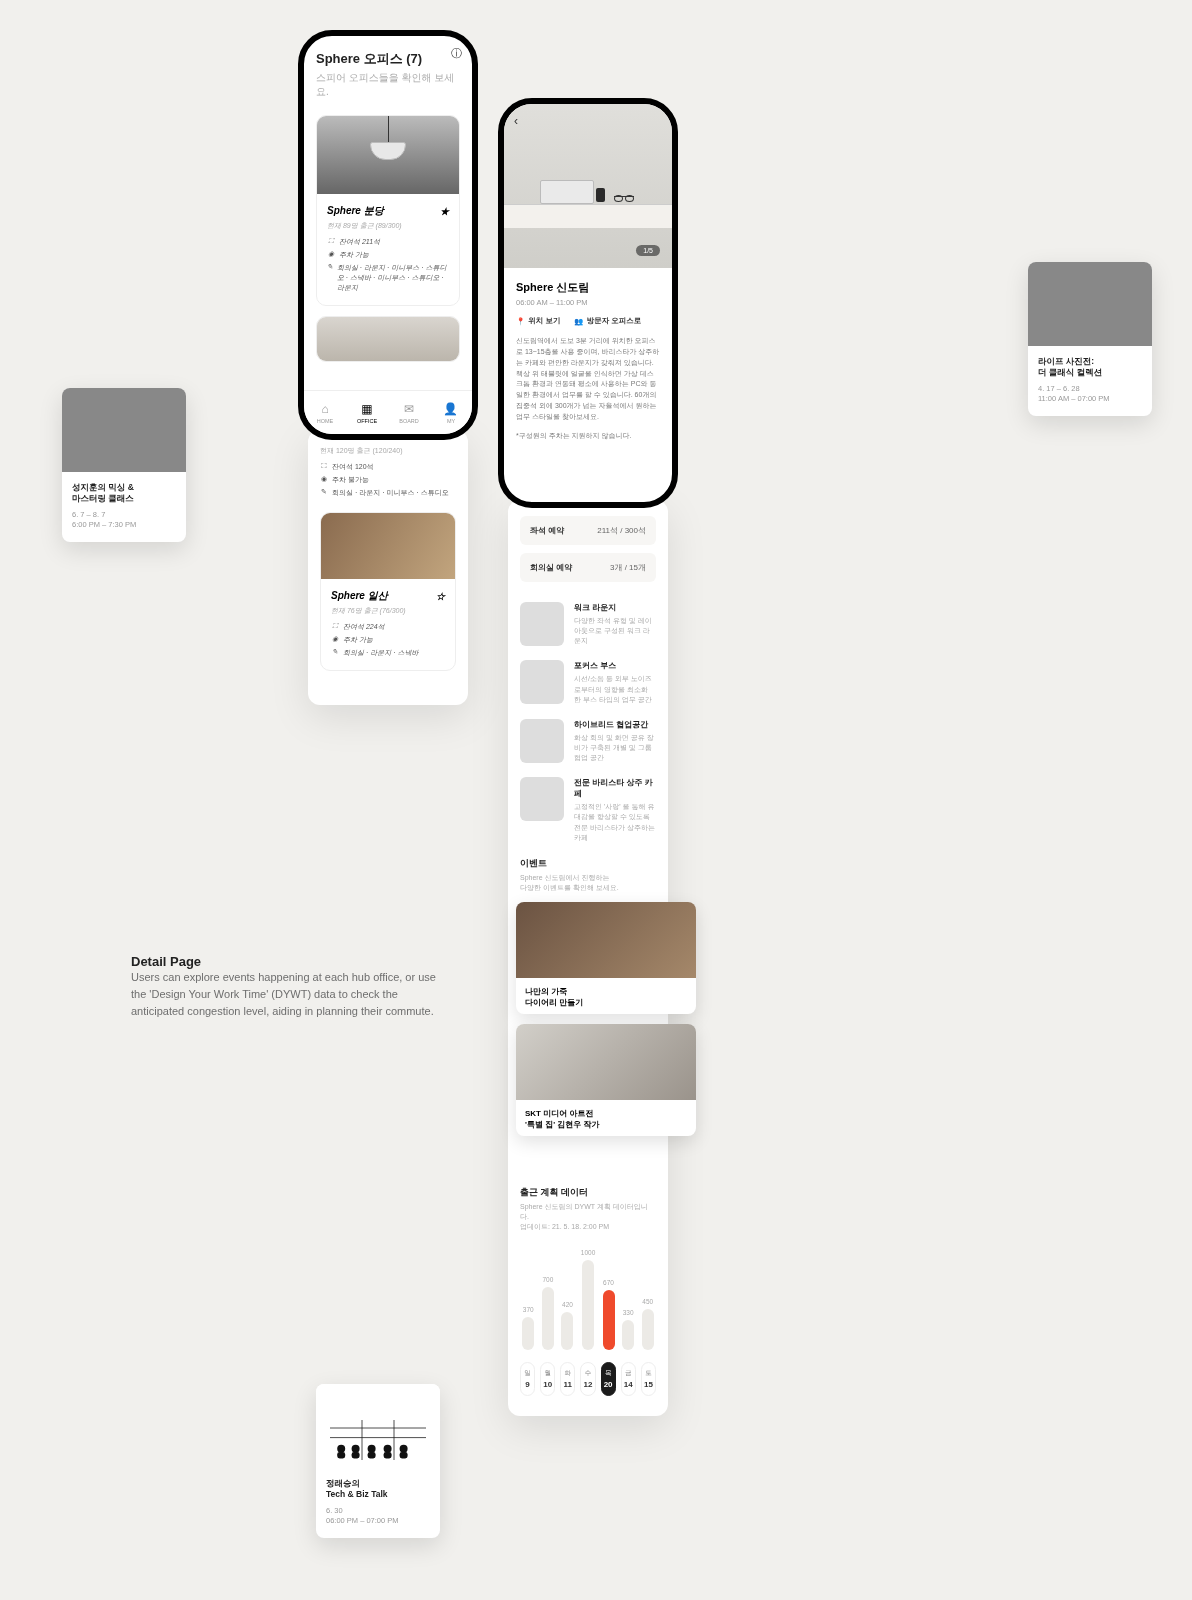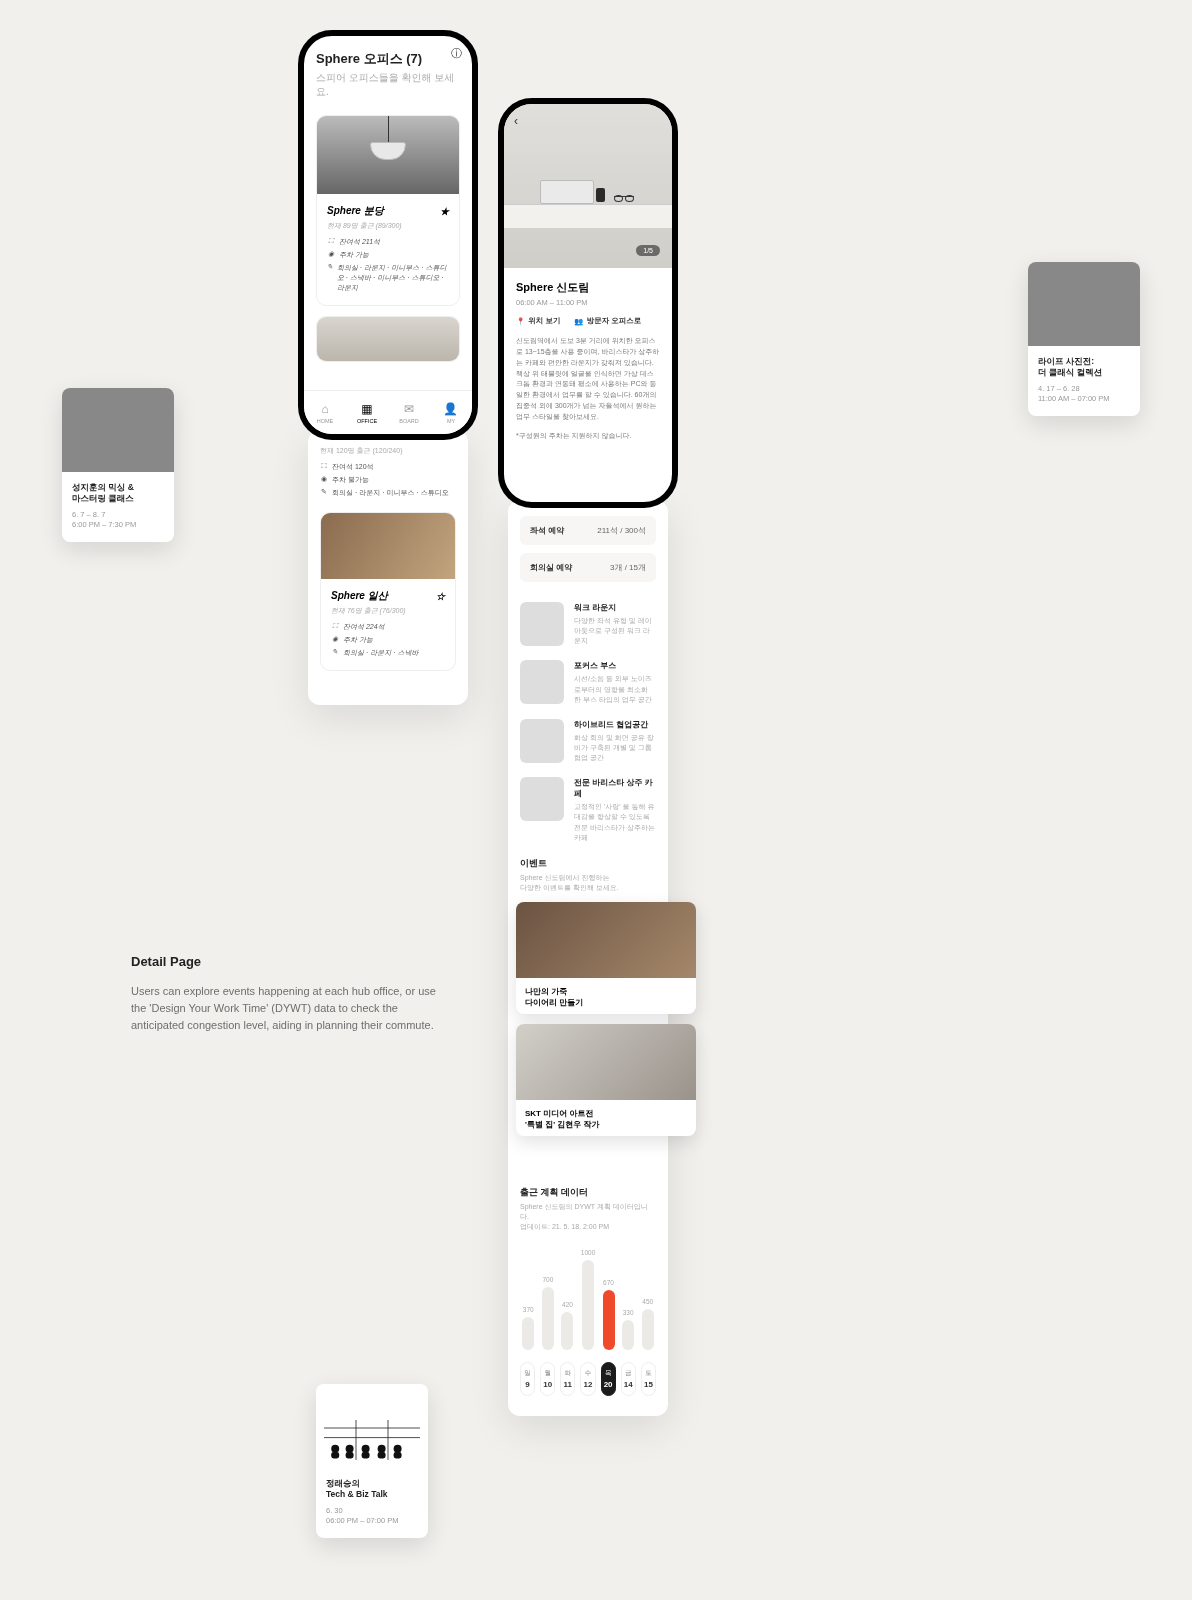--- a/index.html
+++ b/index.html
@@ -1,20 +1,20 @@
 <!DOCTYPE html>
 <html><head>
 <meta charset="utf-8">
 <style>
 * { margin:0; padding:0; box-sizing:border-box; font-family:-apple-system,BlinkMacSystemFont,"Segoe UI",sans-serif; }
 body { background:#f1f0ed; width:1192px; height:1600px; position:relative; overflow:hidden; }
 .abs { position:absolute; }
 
 
-.event-card { background:#fff; border-radius:8px; box-shadow:0 8px 24px rgba(0,0,0,0.12); overflow:hidden; width:112px; }
+.event-card { background:#fff; border-radius:8px; box-shadow:0 8px 24px rgba(0,0,0,0.12); overflow:hidden; width:124px; }
 .event-card .img { width:100%; height:84px; background:#888; }
 .event-card .body { padding:10px 10px 12px; }
 .event-card .title { font-size:8.5px; font-weight:700; color:#222; line-height:1.3; }
 .event-card .sub { font-size:7.5px; color:#999; margin-top:6px; line-height:1.35; }
 
 
 .phone { position:absolute; background:#fff; border-radius:34px; border:6px solid #000; overflow:hidden; }
 .phone-list { left:298px; top:30px; width:180px; height:410px; }
 .phone-detail { left:498px; top:98px; width:180px; height:410px; }
 
@@ -105,21 +105,21 @@
 .bars .val{font-size:6.5px;color:#aaa;margin-bottom:4px;}
 .day-row{display:flex;gap:5px;margin-top:12px;}
 .day-row .day{flex:1;text-align:center;padding:6px 0;border:1px solid #eee;border-radius:8px;}
 .day-row .day .dn{font-size:6.5px;color:#888;}
 .day-row .day .nn{font-size:8px;font-weight:700;color:#333;margin-top:2px;}
 .day-row .day.active{background:#1b1b1b;border-color:#1b1b1b;}
 .day-row .day.active .dn,.day-row .day.active .nn{color:#fff;}
 
 
 .page-desc{position:absolute;left:131px;top:954px;width:310px;}
-.page-desc h3{font-size:13px;font-weight:700;color:#222;margin-bottom:14px;}
+.page-desc h3{font-size:13px;font-weight:700;color:#222;}
 .page-desc p{font-size:11px;color:#6e6e6e;line-height:1.55;}
 
 
 .img-headphones{background:radial-gradient(circle at 35% 40%,#2a2a2a 0 20px,transparent 21px),linear-gradient(135deg,#7a5a46,#a17a5f);}
 .img-blue{background:linear-gradient(180deg,#1e8fb3 0 50%, #e8e8e8 50%);}
 .img-talk{height:84px;background:#fff;position:relative;}
 .sil{position:absolute;bottom:8px;left:8px;right:8px;height:40px;}
 .sil svg{width:100%;height:100%;}
 </style>
 </head>

